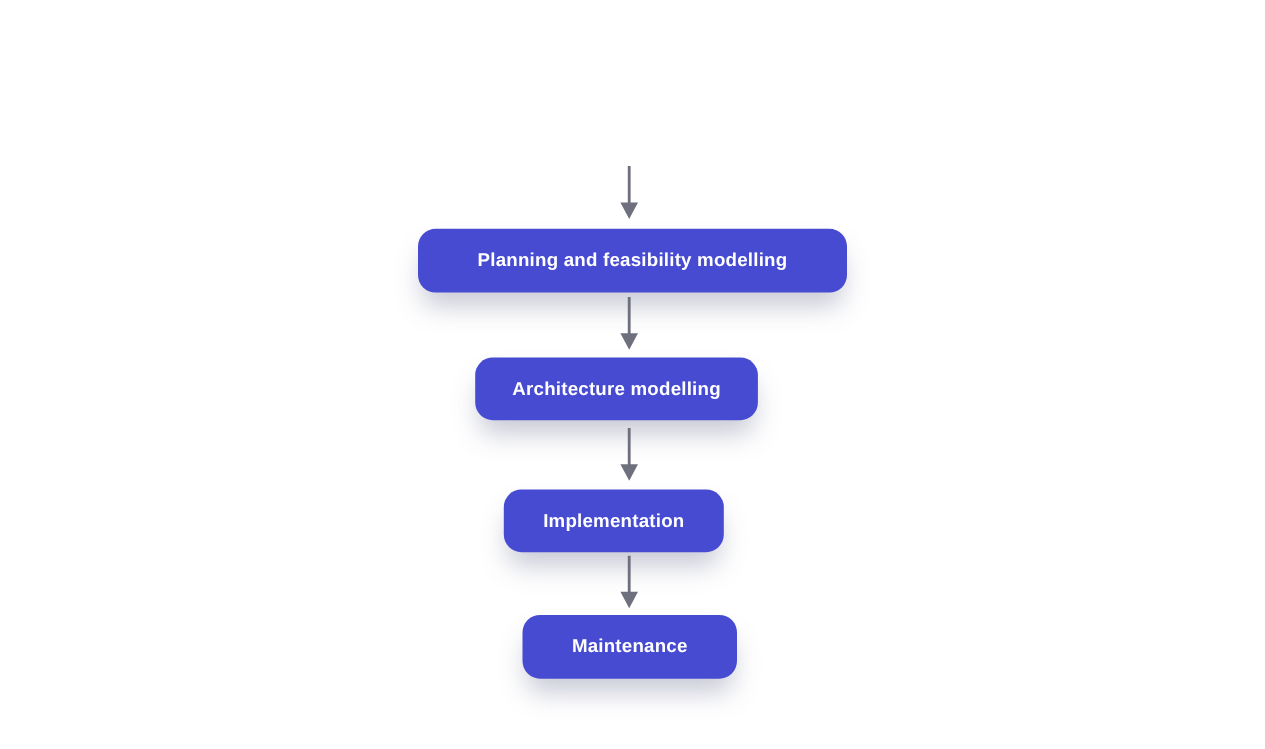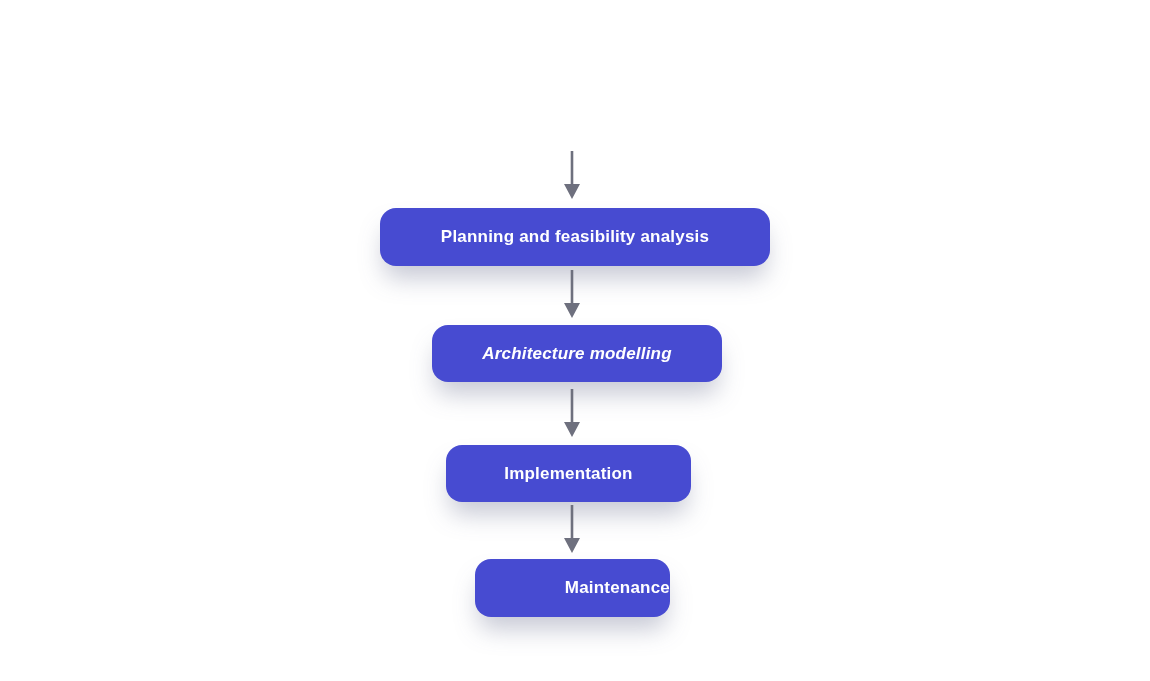--- a/index.html
+++ b/index.html
@@ -43,23 +43,23 @@
   }
   .step-box {
     background: var(--step-fill);
     border-radius: 16px;
     font-size: 17px;
     font-weight: 600;
     letter-spacing: 0.2px;
     box-shadow: 0 16px 24px -4px rgba(95, 100, 135, 0.35);
   }
   .step-1 { left: 380px; top: 208px; width: 390px; height: 58px; }
-  .step-2 { left: 432px; top: 325px; width: 290px; height: 57px; font-style: italic; }
-  .step-3 { left: 446px; top: 445px; width: 245px; height: 57px; }
-  .step-4 { left: 475px; top: 559px; width: 195px; height: 58px; justify-content: flex-end; }
+  .step-2 { left: 432px; top: 325px; width: 257px; height: 57px; }
+  .step-3 { left: 458px; top: 445px; width: 200px; height: 57px; }
+  .step-4 { left: 475px; top: 559px; width: 195px; height: 58px; }
   .arrow {
     position: absolute;
     width: 18px; height: 48px;
     color: var(--arrow);
   }
   .arrow-1 { left: 563px; top: 151px; }
   .arrow-2 { left: 563px; top: 270px; }
   .arrow-3 { left: 563px; top: 389px; }
   .arrow-4 { left: 563px; top: 505px; }
   .arrow svg { display: block; width: 18px; height: 48px; }
@@ -71,21 +71,21 @@
 
 
   <div class="arrow arrow-1">
     <svg viewBox="0 0 18 48" xmlns="http://www.w3.org/2000/svg">
       <line x1="9" y1="0" x2="9" y2="34" stroke="currentColor" stroke-width="2.6"></line>
       <polygon points="1,33 17,33 9,48" fill="currentColor"></polygon>
     </svg>
   </div>
 
   <div class="node step-box step-1">
-    <span>Planning and feasibility analysis</span>
+    <span>Planning and feasibility modelling</span>
   </div>
 
   <div class="arrow arrow-2">
     <svg viewBox="0 0 18 48" xmlns="http://www.w3.org/2000/svg">
       <line x1="9" y1="0" x2="9" y2="34" stroke="currentColor" stroke-width="2.6"></line>
       <polygon points="1,33 17,33 9,48" fill="currentColor"></polygon>
     </svg>
   </div>
 
   <div class="node step-box step-2">

